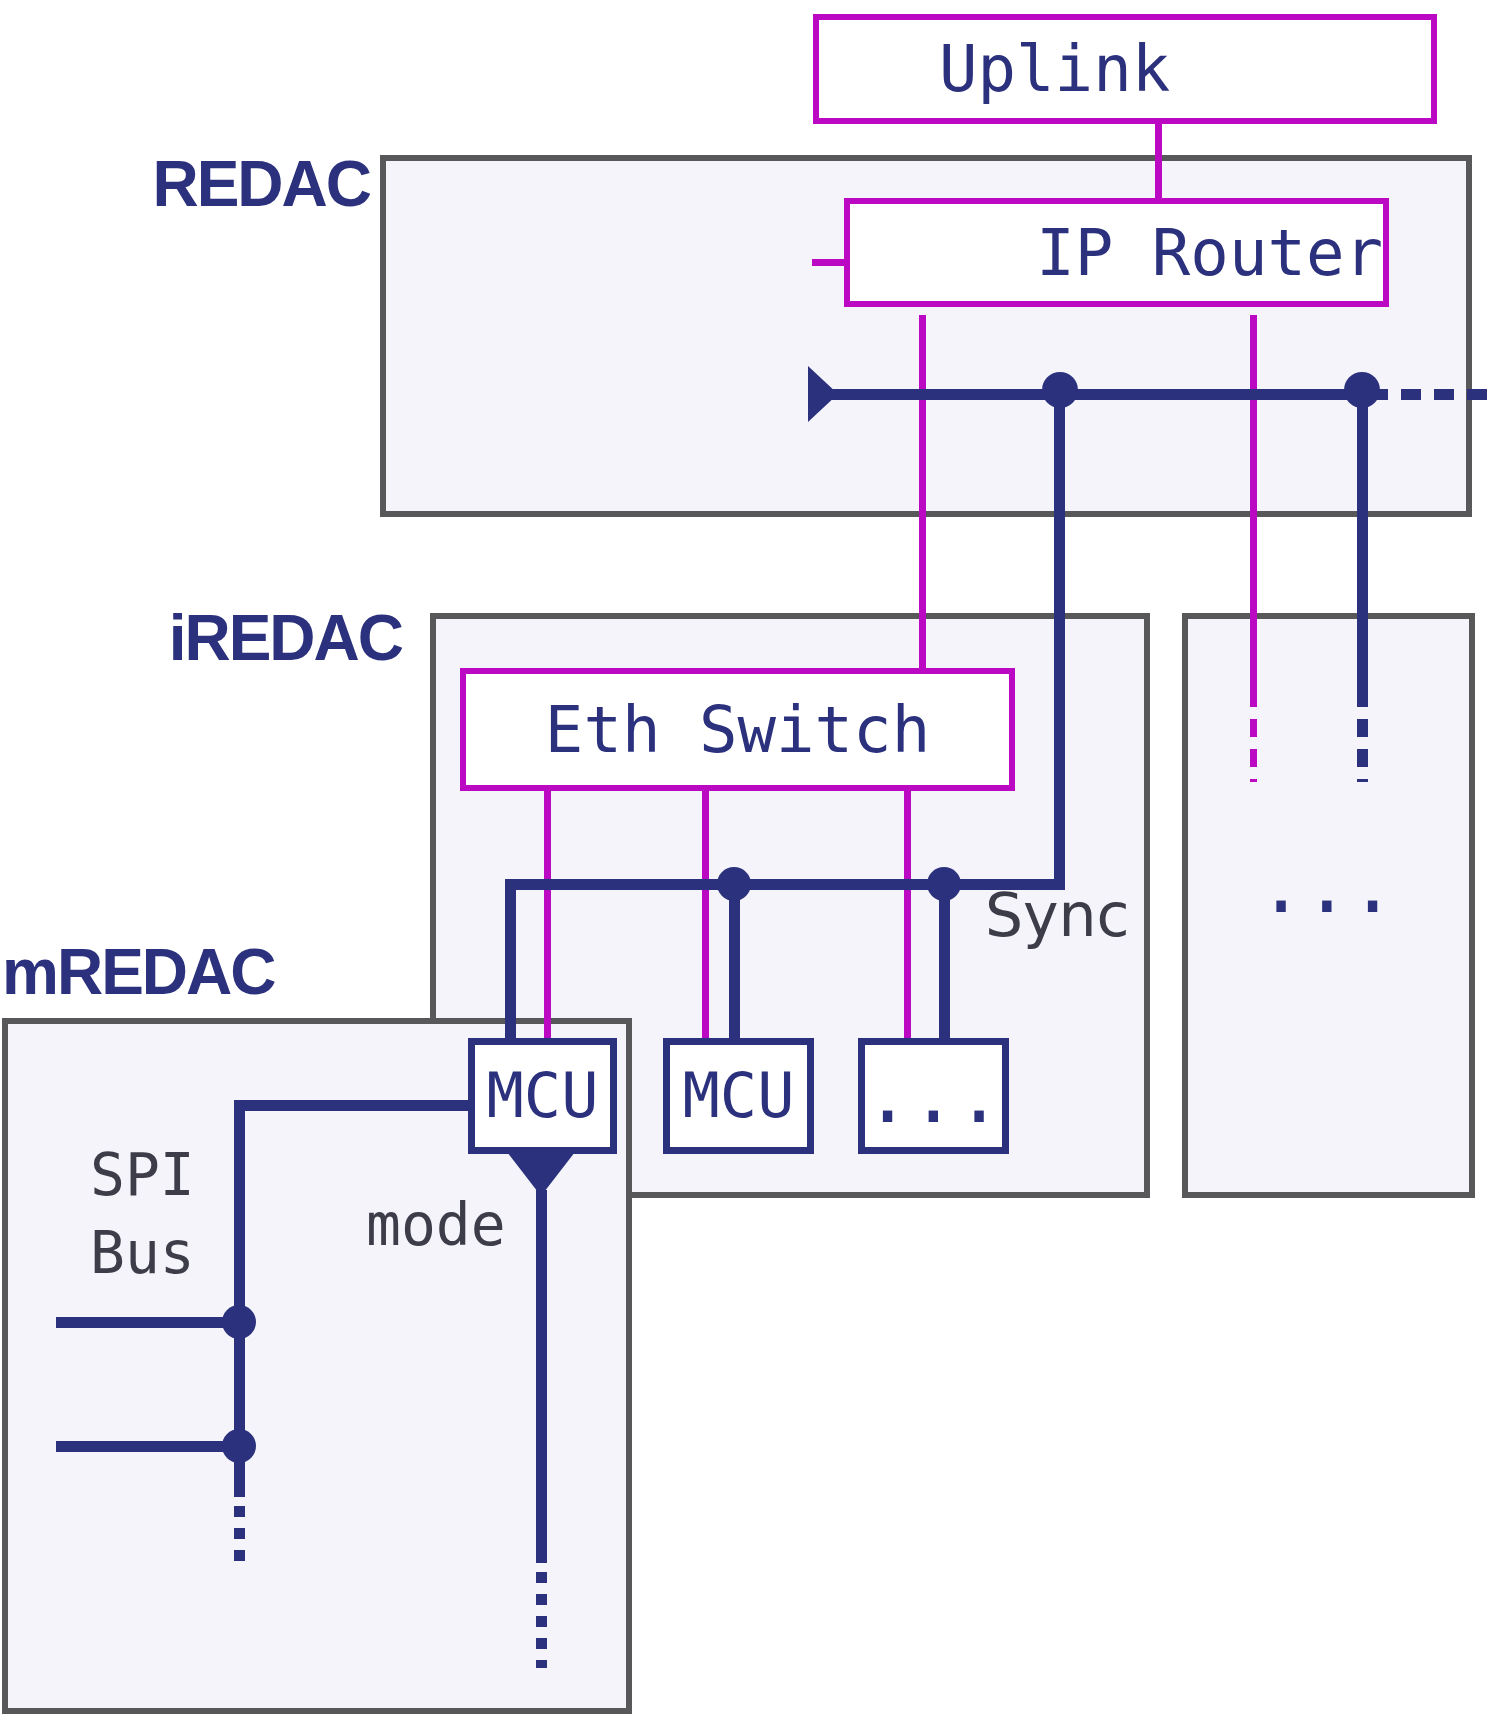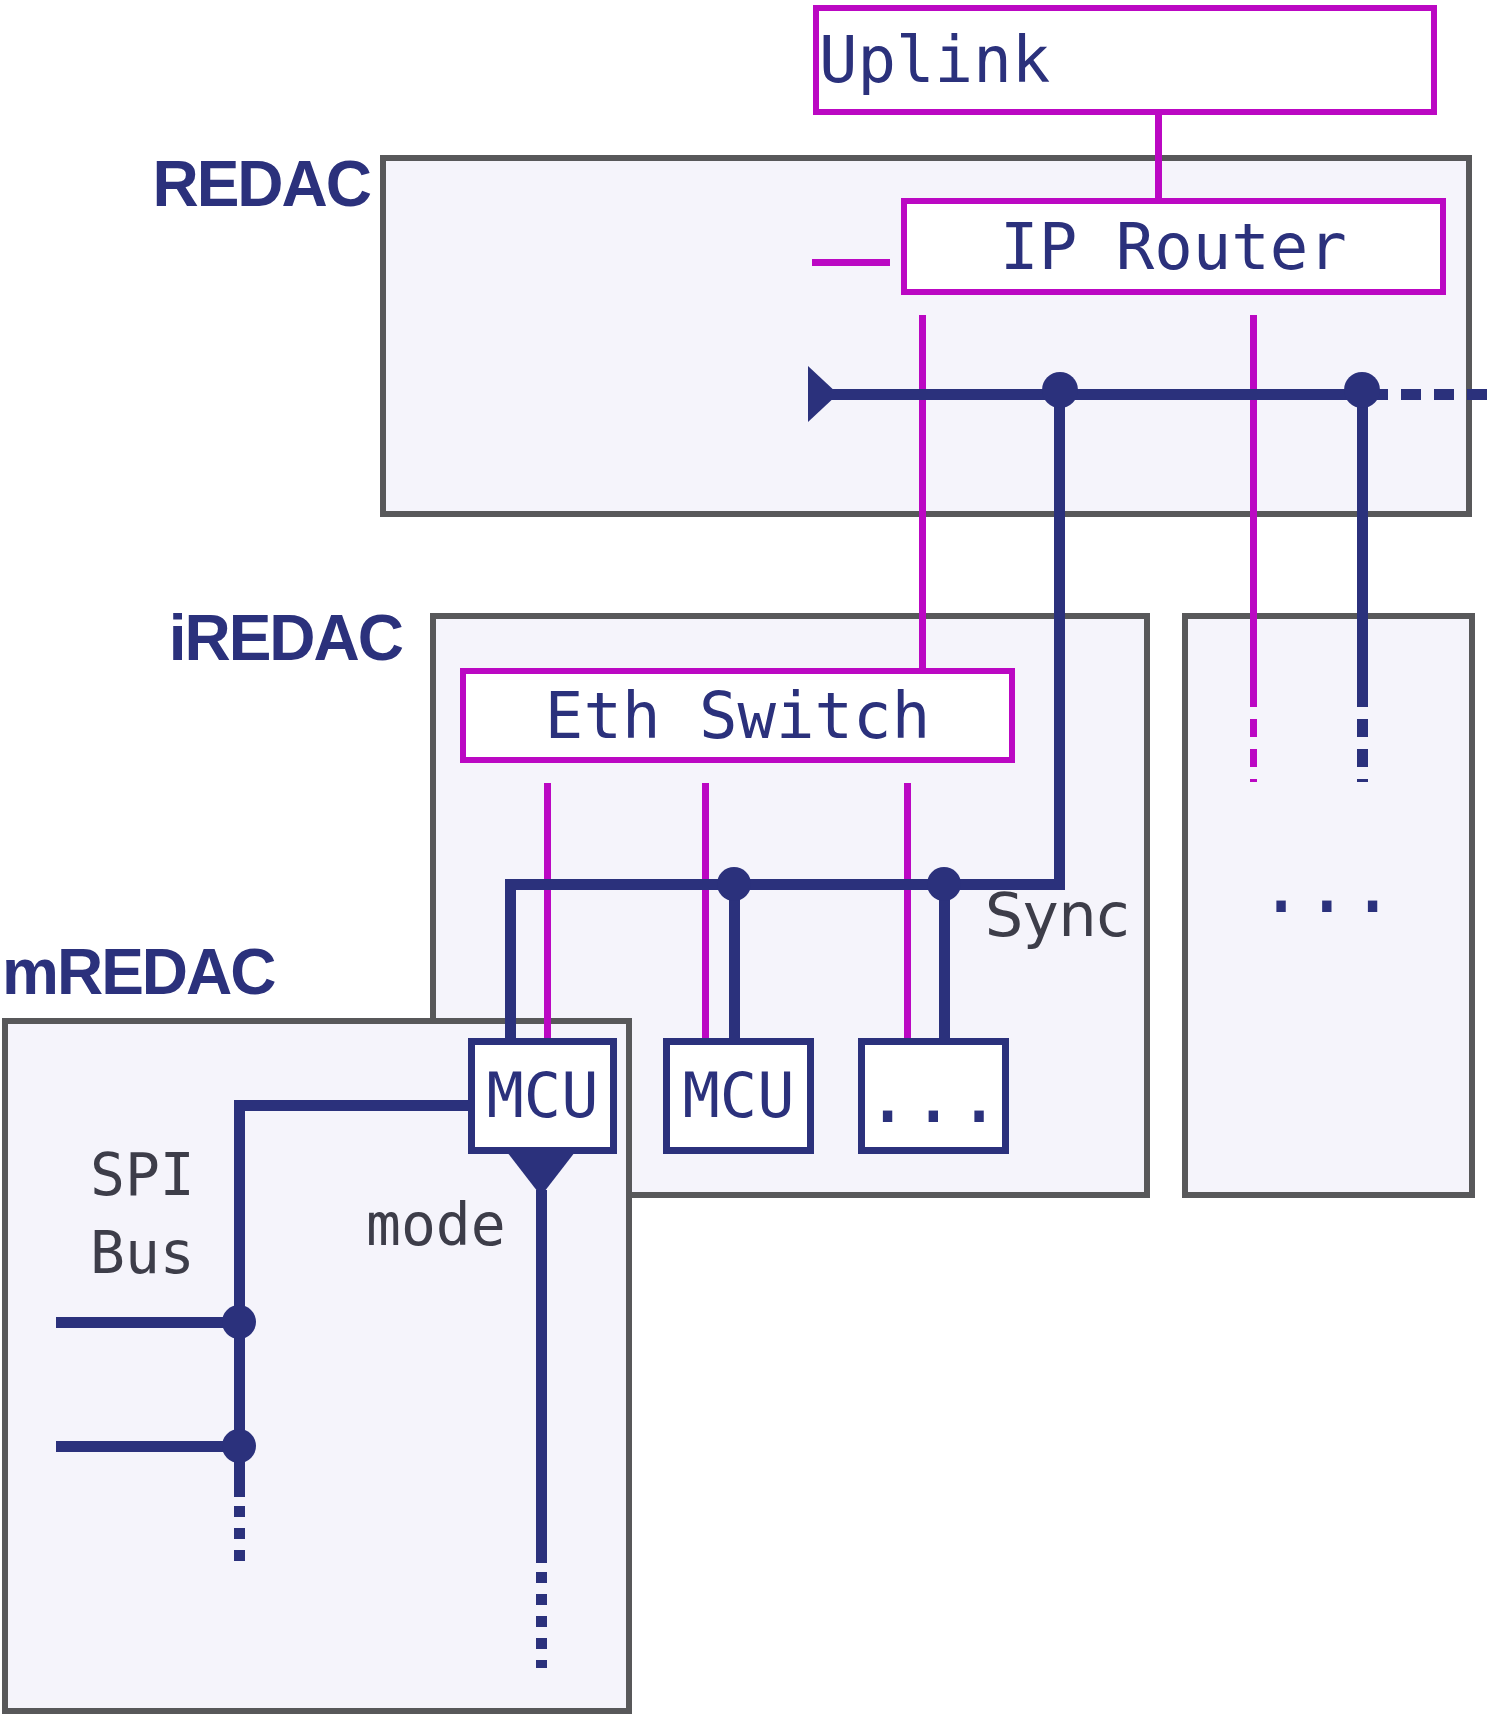--- a/index.html
+++ b/index.html
@@ -95,30 +95,30 @@
   <div class="wire n-dash-v-sm" style="left:234px;top:1506px;width:11px;height:66px;"></div>
   <div class="wire n" style="left:56px;top:1317px;width:183px;height:11px;"></div>
   <div class="wire n" style="left:56px;top:1441px;width:183px;height:11px;"></div>
   <div class="dot" style="left:222px;top:1305px;width:34px;height:34px;"></div>
   <div class="dot" style="left:222px;top:1429px;width:34px;height:34px;"></div>
 
   <div class="tri-down" style="left:507px;top:1152px;"></div>
   <div class="wire n" style="left:536px;top:1190px;width:11px;height:373px;"></div>
   <div class="wire n-dash-v-sm" style="left:536px;top:1572px;width:11px;height:96px;"></div>
 
-  <div class="node magenta" style="left:813px;top:5px;width:624px;height:110px;justify-content:flex-start;">
+  <div class="node magenta" style="left:813px;top:14px;width:624px;height:110px;justify-content:flex-start;padding-left:120px;">
     <span>Uplink</span>
   </div>
 
 
-  <div class="node magenta" style="left:901px;top:198px;width:545px;height:97px;">
+  <div class="node magenta" style="left:844px;top:198px;width:545px;height:109px;justify-content:flex-end;">
     <span>IP Router</span>
   </div>
 
-  <div class="node magenta" style="left:460px;top:668px;width:555px;height:95px;">
+  <div class="node magenta" style="left:460px;top:668px;width:555px;height:123px;">
     <span>Eth Switch</span>
   </div>
 
   <div class="node navy" style="left:468px;top:1038px;width:149px;height:116px;font-size:62px;">
     <span>MCU</span>
   </div>
 
   <div class="node navy" style="left:663px;top:1038px;width:151px;height:116px;font-size:62px;">
     <span>MCU</span>
   </div>

